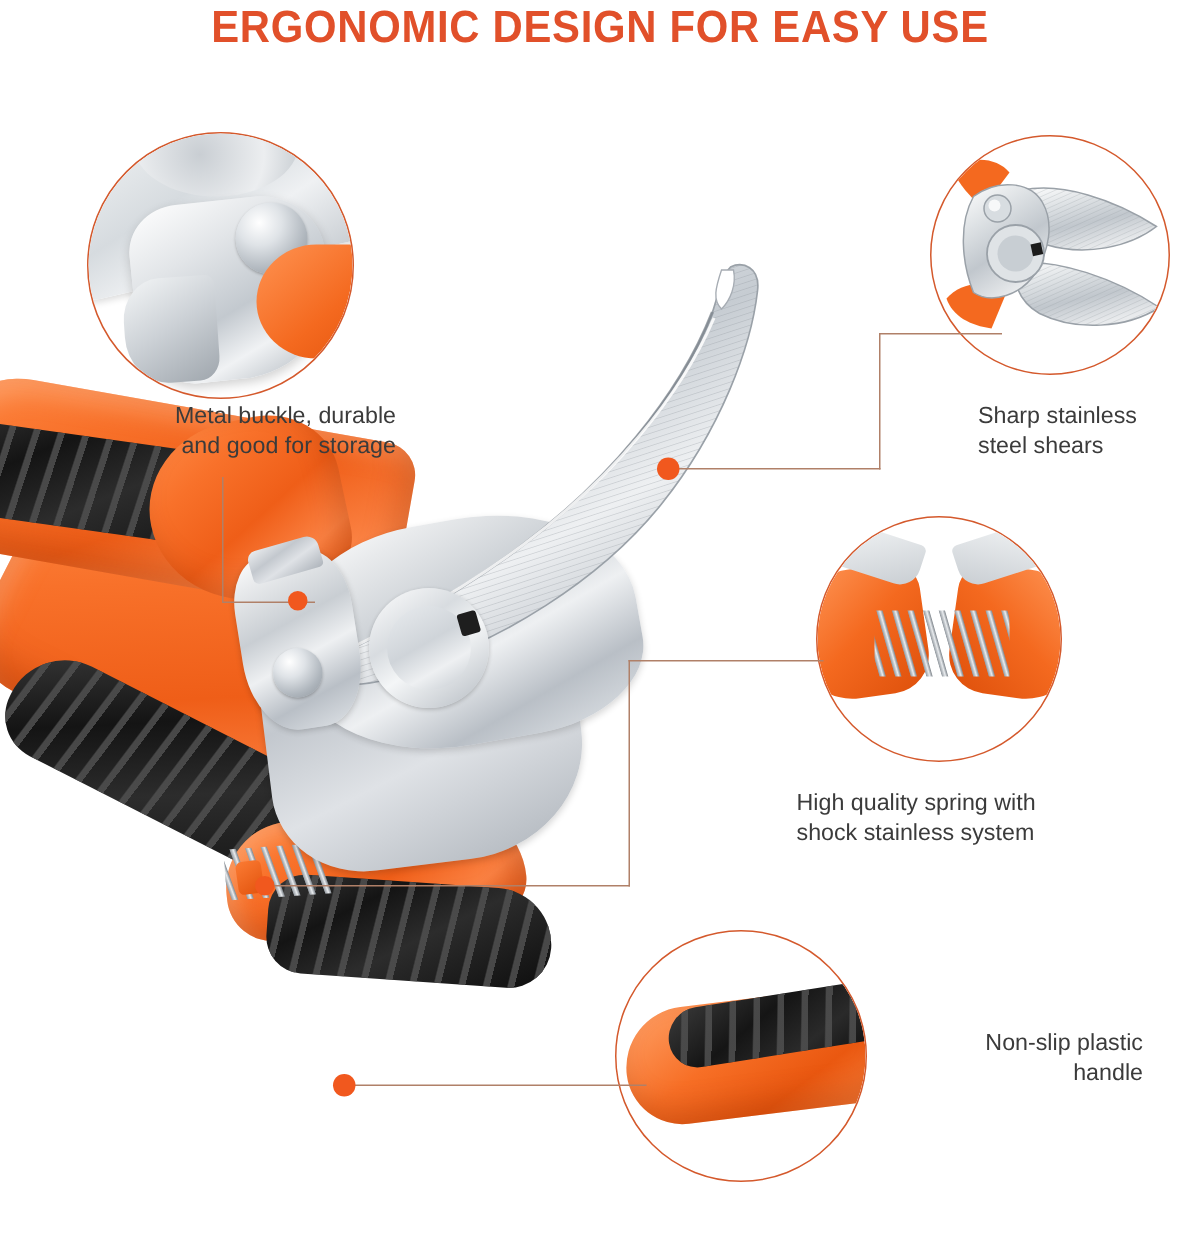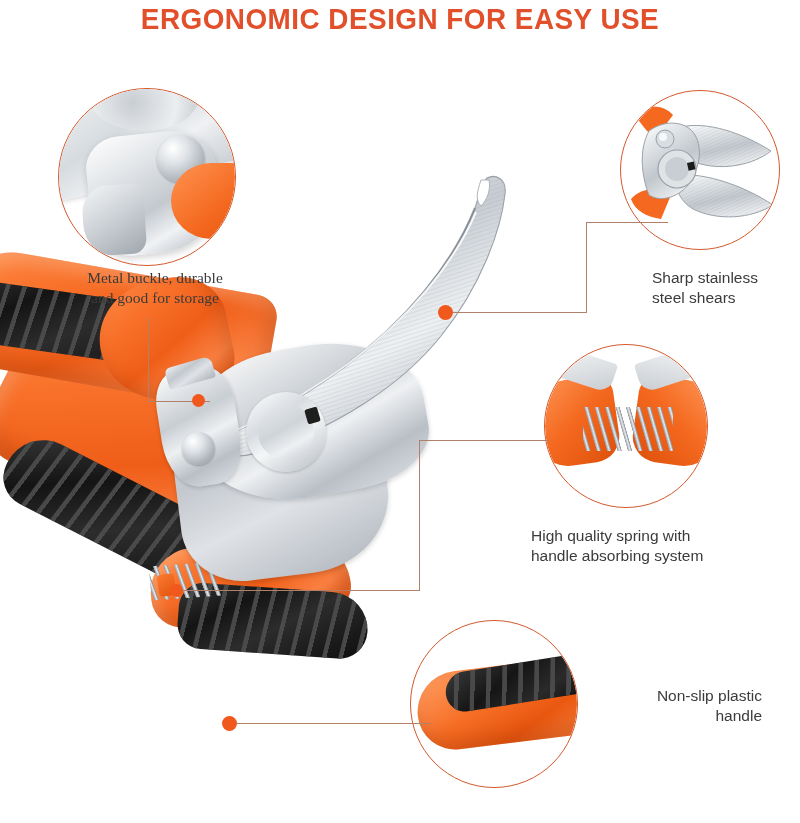--- a/index.html
+++ b/index.html
@@ -38,21 +38,21 @@
 
   
   .callout-label {
     position: absolute;
     font-size: 15.5px;
     line-height: 1.32;
     color: #3b3b3b;
     font-family: "Liberation Sans", sans-serif;
     white-space: pre-line;
   }
-  .callout-label.center { text-align: center; font-family: Liberation Serif, serif; }
+  .callout-label.center { text-align: right; }
   .callout-label.left   { text-align: left; }
 
   
   .inset {
     position: absolute;
     border-radius: 50%;
     border: 1.4px solid #d4592c;
     background: #ffffff;
     overflow: hidden;
     box-sizing: border-box;
@@ -397,18 +397,18 @@
   <div class="conn h" style="left:236px; top:723px; width:195px;"></div>
   <div class="dot" style="left:222px; top:716px;"></div>
 
   <div class="callout-label center" style="left:46px; top:268px; width:218px;">Metal buckle, durable
 and good for storage</div>
 
   <div class="callout-label left" style="left:652px; top:268px; width:150px;">Sharp stainless
 steel shears</div>
 
   <div class="callout-label left" style="left:531px; top:526px; width:230px;">High quality spring with
-handle absorbing system</div>
+shock stainless system</div>
 
   <div class="callout-label left" style="left:592px; top:686px; width:170px;text-align:right;">Non-slip plastic
 handle</div>
 
 </div>
 
 </body></html>

